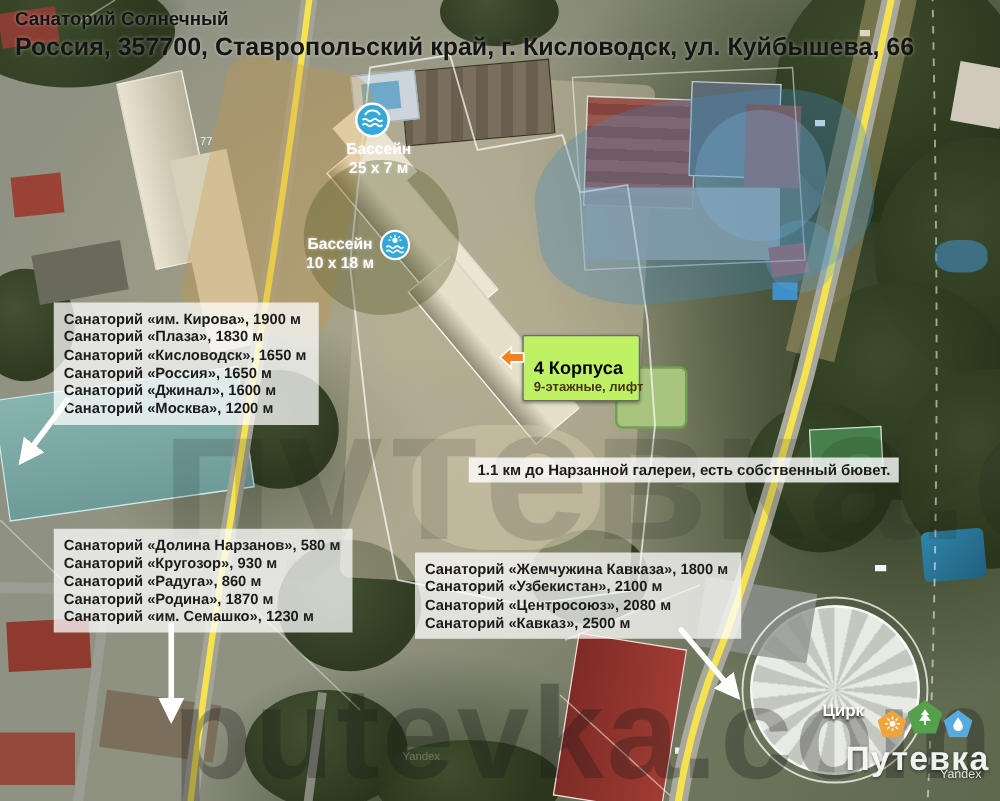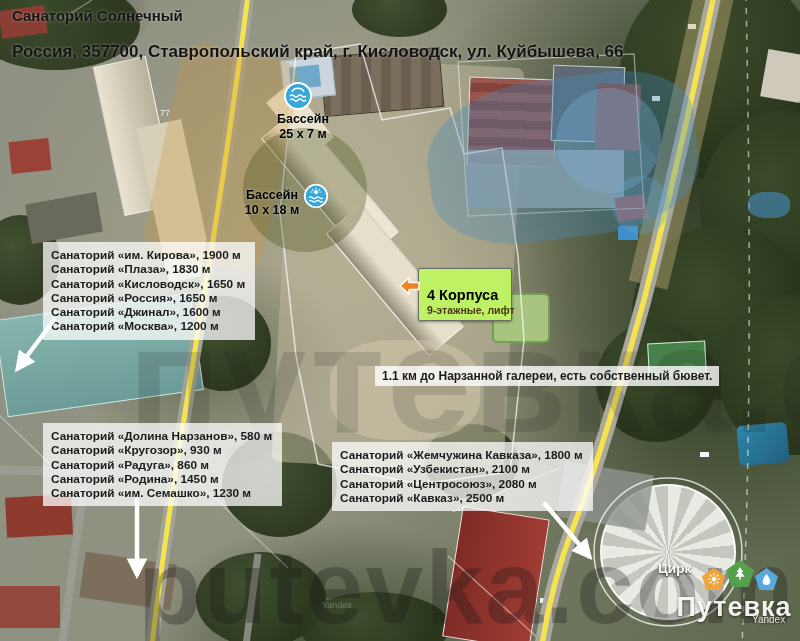--- a/index.html
+++ b/index.html
@@ -33,36 +33,36 @@
   
   .wm { position:absolute; font-weight:bold; white-space:nowrap; letter-spacing:2px; }
   #wm-mid    { left:128px; top:292px; font-size:152px; color:rgba(30,30,30,.15); }
   #wm-bottom { left:138px; top:528px; font-size:104px; color:rgba(22,22,22,.30); }
   .yandex-faint { position:absolute; font-size:9px; color:rgba(255,255,255,.28); }
   .yandex-corner{ position:absolute; font-size:10px; color:rgba(255,255,255,.85); text-shadow:0 1px 2px rgba(0,0,0,.6); }
 
   
   #header { left:12px; top:7px; color:#151515; text-shadow:0 0 3px rgba(255,255,255,.45); }
   #header .t1 { font-size:15px; font-weight:600; }
-  #header .t2 { font-size:17px; font-weight:600; margin-top:18px; }
+  #header .t2 { font-size:20px; font-weight:600; margin-top:3px; }
 
   .listbox {
     position:absolute; display:inline-block;
     background:rgba(255,255,255,.74);
     padding:6px 10px 6px 8px;
     color:#1b1b1b; font-size:11.8px; font-weight:600; line-height:14.3px;
     white-space:nowrap;
   }
   #note-box {
     position:absolute; left:375px; top:366px; display:inline-block;
     background:rgba(255,255,255,.80);
     padding:3px 7px; font-size:12px; font-weight:600; color:#1b1b1b; white-space:nowrap;
   }
 
-  .pool-label { position:absolute; text-align:center; color:#000000; font-size:12.5px; font-weight:600;
+  .pool-label { position:absolute; text-align:center; color:#ffffff; font-size:12.5px; font-weight:600;
                 line-height:15px; text-shadow:0 0 3px rgba(255,255,255,.5); white-space:nowrap; }
   .pool-icon  { position:absolute; }
 
   #callout {
     position:absolute; left:418px; top:268px; width:94px;
     background:#bef264; border:1px solid #6b6b6b; border-radius:2px;
     padding:18px 6px 4px 8px; box-shadow:0 1px 3px rgba(0,0,0,.4);
   }
   #callout .c1 { font-size:14.5px; font-weight:bold; color:#000; white-space:nowrap; }
   #callout .c2 { font-size:10.5px; font-weight:600; color:#4a3414; white-space:nowrap; margin-top:1px; }
@@ -214,21 +214,21 @@
     <div>Санаторий «Плаза», 1830 м</div>
     <div>Санаторий «Кисловодск», 1650 м</div>
     <div>Санаторий «Россия», 1650 м</div>
     <div>Санаторий «Джинал», 1600 м</div>
     <div>Санаторий «Москва», 1200 м</div>
   </div>
   <div class="listbox" style="left:43px;top:423px;z-index:50">
     <div>Санаторий «Долина Нарзанов», 580 м</div>
     <div>Санаторий «Кругозор», 930 м</div>
     <div>Санаторий «Радуга», 860 м</div>
-    <div>Санаторий «Родина», 1450 м</div>
+    <div>Санаторий «Родина», 1870 м</div>
     <div>Санаторий «им. Семашко», 1230 м</div>
   </div>
   <div class="listbox" style="left:332px;top:442px;z-index:50">
     <div>Санаторий «Жемчужина Кавказа», 1800 м</div>
     <div>Санаторий «Узбекистан», 2100 м</div>
     <div>Санаторий «Центросоюз», 2080 м</div>
     <div>Санаторий «Кавказ», 2500 м</div>
   </div>
 
   <div id="circus-label" style="z-index:50">Цирк</div>

